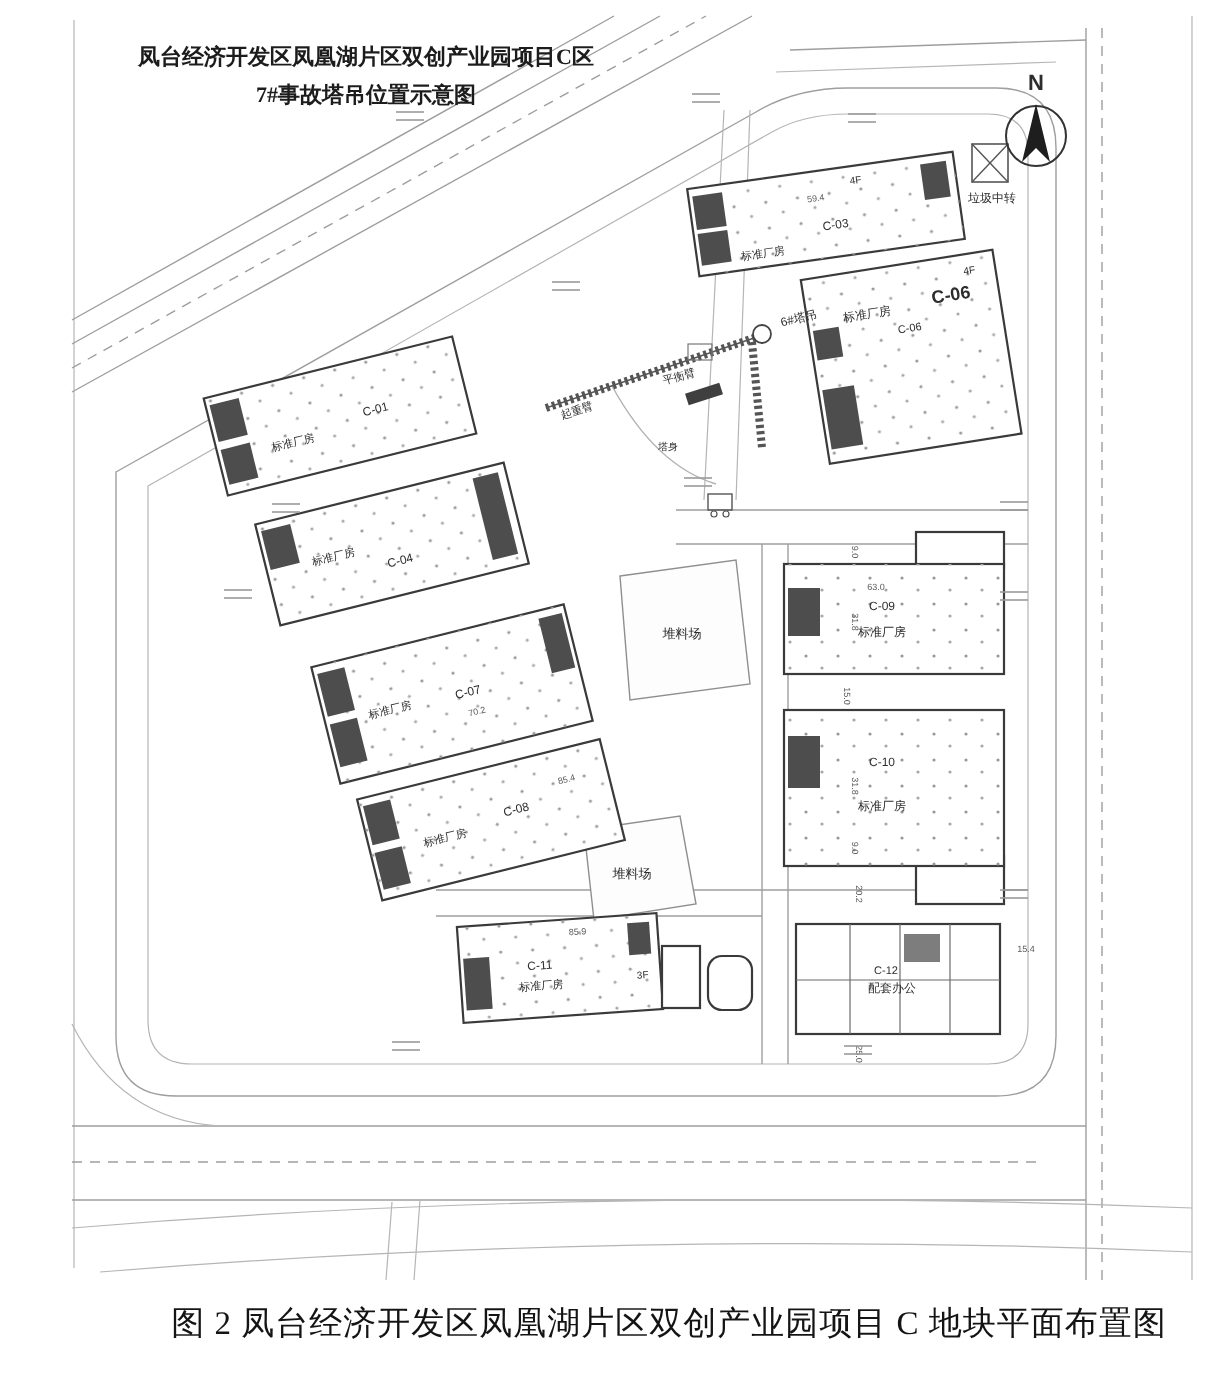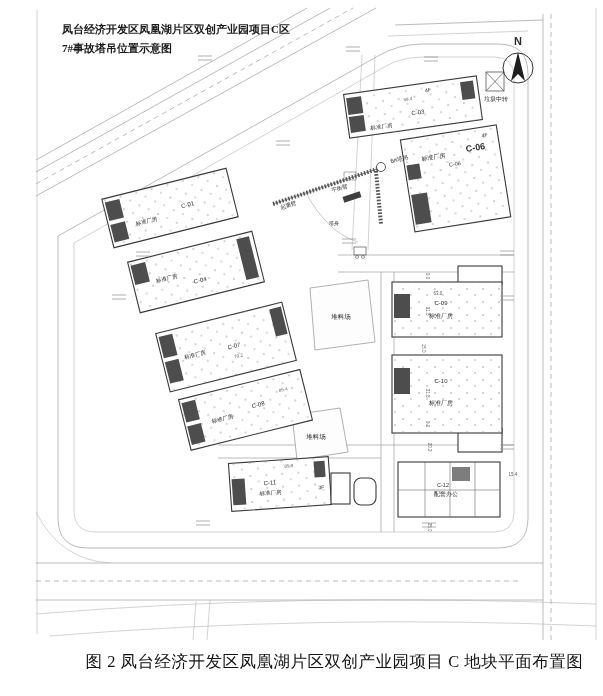--- a/index.html
+++ b/index.html
@@ -1,18 +1,18 @@
 <!DOCTYPE html>
 <html><head>
 <meta charset="utf-8">
 <style>
   html,body{margin:0;padding:0;background:#fff;}
   #page{position:relative;width:603px;height:696px;background:#ffffff;overflow:hidden;
         font-family:"Liberation Sans",sans-serif;}
-  #plan-title{position:absolute;left:62px;top:20px;width:242px;
+  #plan-title{position:absolute;left:62px;top:20px;width:242px;text-align:center;
         font-family:"Liberation Serif",serif;font-weight:600;font-size:11px;
         line-height:1.75;color:#1c1c1c;}
   #figure-caption{position:absolute;left:0;top:651px;width:603px;text-align:center;
         font-family:"Liberation Serif",serif;font-size:16.5px;color:#141414;
         letter-spacing:.5px;margin-left:33px;}
   svg{position:absolute;left:0;top:0;}
   .road{stroke:#9e9e9e;stroke-width:.7;fill:none;}
   .roadl{stroke:#b5b5b5;stroke-width:.6;fill:none;}
   .dash{stroke-dasharray:5 4;}
   .bld{fill:#ffffff;stroke:#3a3a3a;stroke-width:1.1;}

